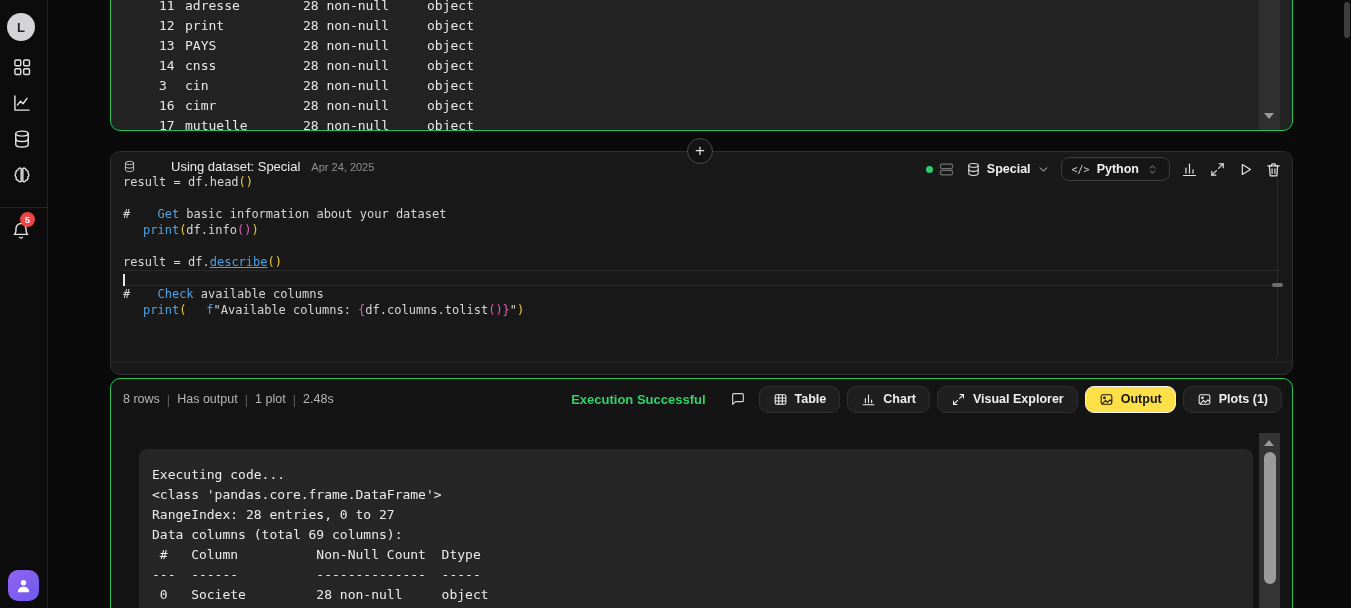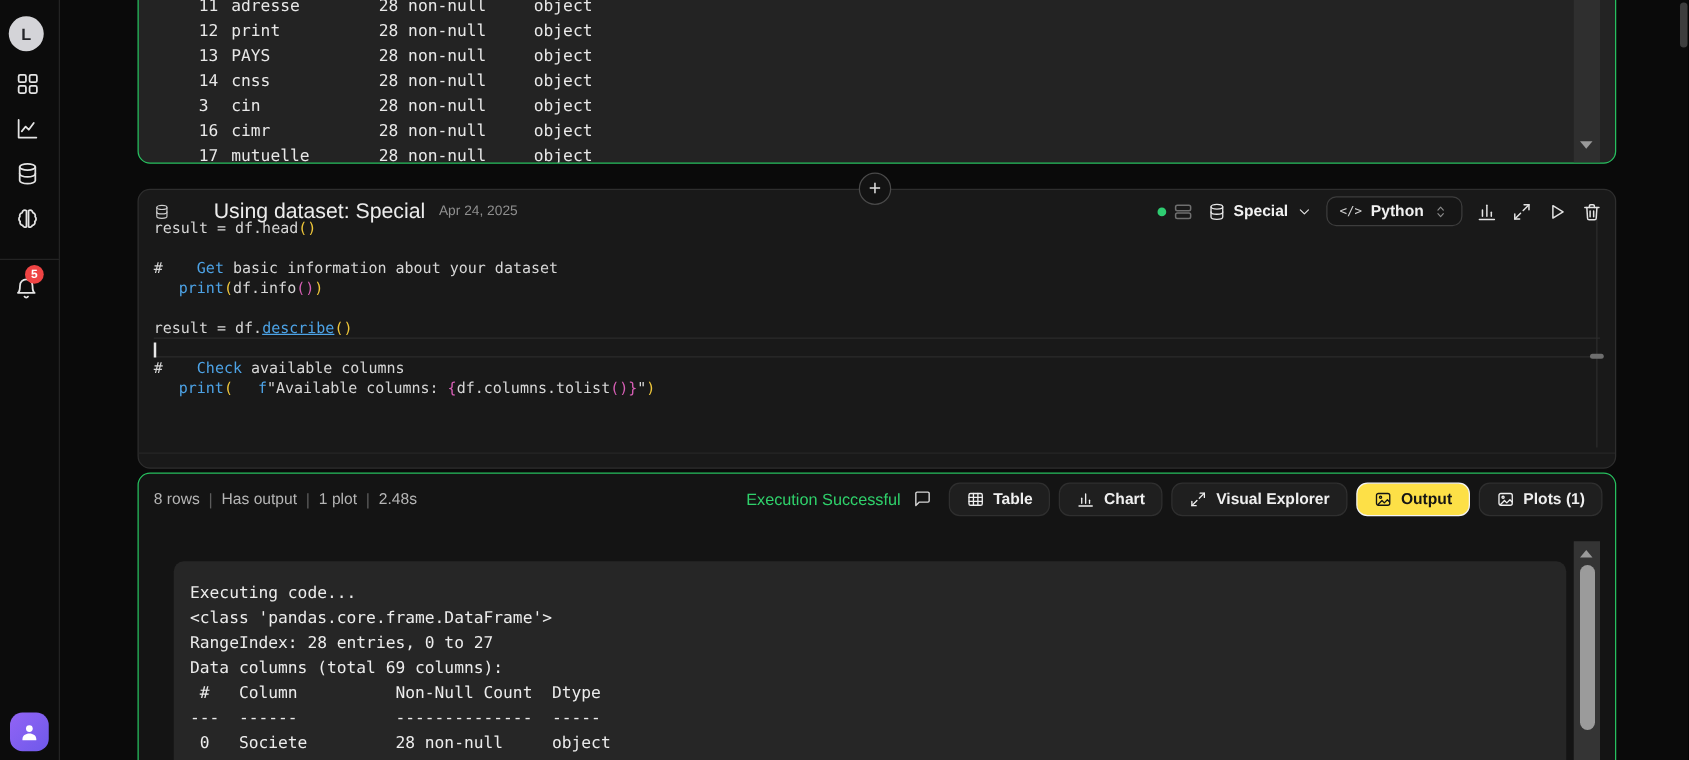--- a/index.html
+++ b/index.html
@@ -41,21 +41,21 @@
 
   
   #add-btn { position:absolute; left:687px; top:138px; width:26px; height:26px; border-radius:50%;
     background:#131313; border:1.5px solid #4a4a4a; color:#d9d9d9; font-size:17px; font-weight:300;
     display:flex; align-items:center; justify-content:center; z-index:5; }
 
   
   #cell-code { top:151px; height:224px; background:#191919; border:1px solid #2e2e2e; }
   #code-header { position:absolute; left:12px; top:7px; display:flex; align-items:center; gap:7px; }
   #code-header .db-sm { color:#cfcfcf; }
-  #ds-label { font-size:17px; color:#ececec;padding-left:28px; }
+  #ds-label { font-size:13px; color:#ececec;padding-left:28px; }
   #ds-date  { font-size:11px; color:#8f8f8f; margin-left:4px; }
   #code-toolbar { position:absolute; right:10px; top:5px; display:flex; align-items:center; gap:11px; z-index:4; }
   .tb-icon { width:17px; height:17px; color:#e3e3e3; cursor:pointer; }
   .kernel-ind { display:flex; align-items:center; gap:5px; }
   .green-dot { width:7px; height:7px; border-radius:50%; background:#2ecc71; }
   .stack-icn { width:17px; height:17px; color:#6f6f6f; }
   .ds-select { display:flex; align-items:center; gap:6px; cursor:pointer; }
   .ds-select .lbl { font-size:12.5px; font-weight:bold; color:#f0f0f0; }
   .lang-pill { display:flex; align-items:center; gap:7px; border:1px solid #3d3d3d; background:#161616;
     border-radius:8px; padding:4px 10px; cursor:pointer; }
@@ -73,21 +73,21 @@
   #code-vline { position:absolute; right:14px; top:20px; bottom:16px; width:1px; background:#2c2c2c; }
   #code-thumb { position:absolute; right:9px; top:131px; width:11px; height:4px; background:#6e6e6e; border-radius:2px; }
   #code-bottomline { position:absolute; left:0; right:0; top:210px; border-top:1px solid #262626; }
 
   
   #cell-result { top:378px; height:262px; background:#141414; border:1.5px solid #27c05f; overflow:hidden; }
   #status-bar { display:flex; align-items:center; height:40px; padding:0 10px 0 12px; }
   #meta { display:flex; align-items:center; color:#b5b5b5; font-size:12.5px; }
   .meta-sep { color:#5c5c5c; margin:0 7px; font-size:13px; }
   #status-right { margin-left:auto; display:flex; align-items:center; gap:7px; }
-  #exec-status { color:#2fd16b; font-size:13px; font-weight:normal; margin-right:2px; }
+  #exec-status { color:#2fd16b; font-size:13px; font-weight:bold; margin-right:17px; }
   .bubble { width:16px; height:16px; color:#d6d6d6; margin-right:6px; }
   .res-btn { display:flex; align-items:center; gap:7px; height:27px; padding:0 13px;
     border-radius:9px; background:#1f1f1f; border:1px solid #2f2f2f; color:#efefef;
     font-size:12.5px; font-weight:bold; cursor:pointer; font-family:"Liberation Sans", sans-serif; }
   .res-btn .b-icn { width:15px; height:15px; }
   .res-btn.active { background:#fde047; border-color:#f4f4f4; color:#141414; }
   #console-box { position:absolute; left:28px; top:70px; width:1114px; height:220px;
     background:#262626; border-radius:8px; padding:16px 0 0 13px; overflow:hidden; }
   .con-line { height:20px; line-height:20px; font-family:"DejaVu Sans Mono", monospace;
     font-size:13px; color:#ececec; white-space:pre; }

